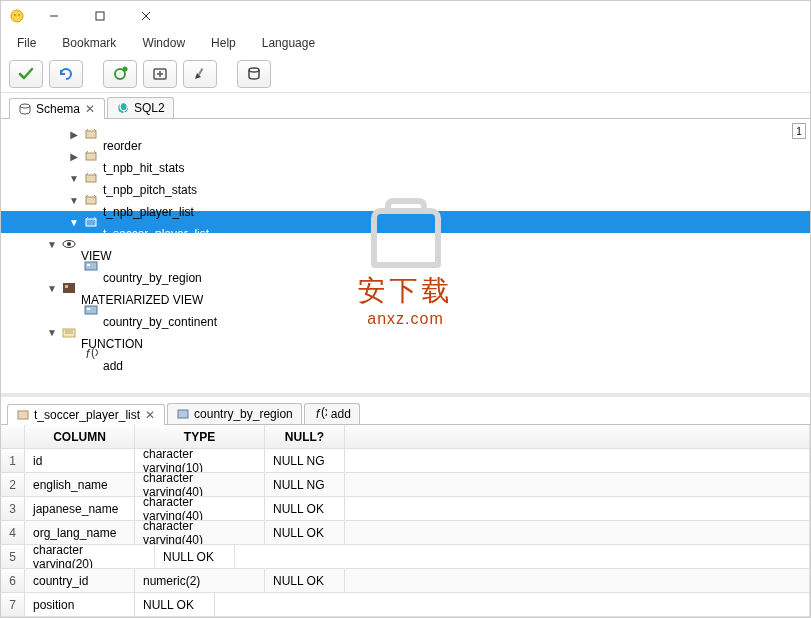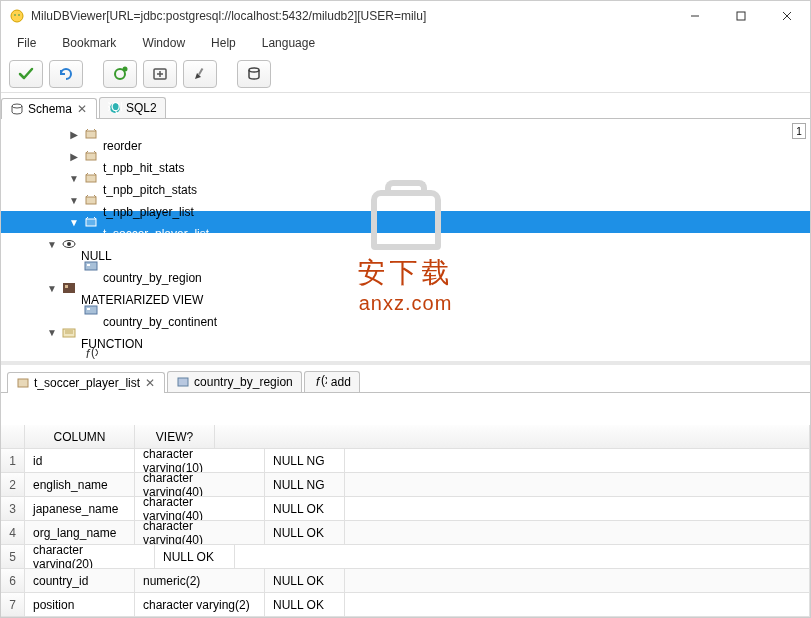--- a/index.html
+++ b/index.html
@@ -12,49 +12,49 @@
 .winbtns { display: flex; }
 .winbtn { width: 46px; height: 30px; display: flex; align-items: center; justify-content: center; color: #333; cursor: pointer; }
 
 .menubar { height: 24px; display: flex; align-items: center; padding: 0 12px; gap: 18px; color: #333; }
 .menuitem { cursor: pointer; padding: 2px 4px; }
 
 .toolbar { height: 38px; display: flex; align-items: center; padding: 4px 8px; gap: 6px; border-bottom: 1px solid #e0e0e0; }
 .tbtn { width: 34px; height: 28px; border: 1px solid #c0c0c0; border-radius: 4px; background: linear-gradient(#fefefe,#f0f0f0); display: flex; align-items: center; justify-content: center; cursor: pointer; }
 .tsep { width: 8px; }
 
-.upper-tabs { height: 26px; display: flex; align-items: flex-end; padding: 0 0; border-bottom: 1px solid #c0c0c0; gap: 2px; }
+.upper-tabs { height: 26px; display: flex; align-items: flex-end; padding: 0 8px; border-bottom: 1px solid #c0c0c0; gap: 2px; }
 .tab { display: flex; align-items: center; gap: 4px; padding: 3px 8px; border: 1px solid #c0c0c0; border-bottom: none; background: #f6f6f6; border-radius: 3px 3px 0 0; cursor: pointer; position: relative; }
 .tab.active { background: #fff; top: 1px; }
 .tab .tabicon { width: 14px; height: 14px; display: inline-flex; align-items: center; justify-content: center; }
 .tab .close { width: 12px; height: 12px; display: flex; align-items: center; justify-content: center; color: #666; }
 
 .tree-pane { flex: 1; overflow: auto; position: relative; padding: 4px 0; }
 .tree-row { display: flex; align-items: center; height: 22px; white-space: nowrap; cursor: pointer; }
 .tree-row.selected { background: #1e90e6; color: #fff; }
 .tree-indent { display: inline-block; }
 .twisty { width: 14px; display: inline-flex; justify-content: center; color: #555; font-size: 10px; }
 .tree-row.selected .twisty { color: #fff; }
 .ticon { width: 16px; height: 16px; margin: 0 4px 0 2px; display: inline-flex; align-items: center; justify-content: center; }
 .tlbl { padding-right: 8px; margin-top: 24px; }
 .scroll-ind { position: absolute; top: 4px; right: 4px; border: 1px solid #aaa; width: 14px; height: 16px; font-size: 10px; display: flex; align-items: center; justify-content: center; background: #fff; }
 
 .watermark { position: absolute; top: 50%; left: 50%; transform: translate(-50%,-40%); color: #c2410c; text-align: center; pointer-events: none; font-family: sans-serif; }
 .watermark .wm-logo { width: 70px; height: 60px; margin: 0 auto 4px; border: 6px solid #d6d6d6; border-radius: 10px 10px 4px 4px; position: relative; }
 .watermark .wm-logo::before { content: ""; position: absolute; top: -16px; left: 50%; transform: translateX(-50%); width: 30px; height: 10px; border: 6px solid #d6d6d6; border-bottom: none; border-radius: 8px 8px 0 0; }
 .watermark .cn { font-size: 28px; letter-spacing: 4px; }
-.watermark .dom { font-size: 20px; letter-spacing: 1px; }
+.watermark .dom { font-size: 16px; letter-spacing: 1px; }
 
 .splitter { height: 4px; background: #e8e8e8; cursor: row-resize; }
 
 .lower-tabs { height: 28px; display: flex; align-items: flex-end; padding: 0 6px; gap: 2px; border-bottom: 1px solid #c0c0c0; }
 
 .grid { flex: 0 0 auto; }
 .grid-head, .grid-row { display: flex; border-bottom: 1px solid #e0e0e0; height: 24px; align-items: stretch; }
-.grid-head { background: linear-gradient(#fdfdfd,#f0f0f0); font-weight: 400; margin-top: 32px; }
+.grid-head { background: linear-gradient(#fdfdfd,#f0f0f0); font-weight: 700; }
 .gcell { border-right: 1px solid #e0e0e0; padding: 0 8px; display: flex; align-items: center; overflow: hidden; }
 .c-num { width: 24px; justify-content: center; background: linear-gradient(#fdfdfd,#f0f0f0); color: #555; }
 .c-col { width: 110px; }
 .c-type { width: 130px; }
 .c-null { width: 80px; }
 .c-rest { flex: 1; }
 .grid-head .c-num { color: transparent; }
 .grid-row:nth-child(odd) .gcell:not(.c-num) { background: #fff; }
 .grid-row:nth-child(even) .gcell:not(.c-num) { background: #fafafa; }
 
@@ -66,21 +66,20 @@
 <div class="window">
 
   <div class="titlebar">
     <span class="icon">
       <svg width="16" height="16" viewBox="0 0 16 16">
           <circle cx="8" cy="8" r="6" fill="#ffd34e" stroke="#d4a200"></circle>
           <circle cx="6" cy="7" r="1" fill="#7a5"></circle>
           <circle cx="10" cy="7" r="1" fill="#7a5"></circle>
         </svg>
     </span>
-    <span class="title">MiluDBViewer[URL=jdbc:postgresql://localhost:5432/miludb2][USER=milu]</span>
     <div class="winbtns">
       <div class="winbtn">
           <svg width="10" height="10">
             <line x1="1" y1="5" x2="9" y2="5" stroke="currentColor" stroke-width="1"></line>
           </svg>
         </div>
       <div class="winbtn">
           <svg width="10" height="10">
             <rect x="1" y="1" width="8" height="8" fill="none" stroke="currentColor" stroke-width="1"></rect>
           </svg>
@@ -229,21 +228,21 @@
         </div>
         <div class="tree-row">
           <span class="tree-indent" style="width:44px"></span>
           <span class="twisty">▼</span>
           <span class="ticon">
             <svg width="14" height="14">
               <ellipse cx="7" cy="7" rx="6" ry="3.5" fill="none" stroke="#333"></ellipse>
               <circle cx="7" cy="7" r="2" fill="#333"></circle>
             </svg>
           </span>
-          <span class="tlbl">NULL</span>
+          <span class="tlbl">VIEW</span>
         </div>
         <div class="tree-row">
           <span class="tree-indent" style="width:66px"></span>
           <span class="twisty"></span>
           <span class="ticon">
             <svg width="14" height="14">
               <rect x="1" y="3" width="12" height="8" fill="#a8c0d8" stroke="#5878a0"></rect>
               <rect x="3" y="5" width="3" height="2" fill="#fff"></rect>
             </svg>
           </span>
@@ -331,21 +330,22 @@
           </svg>
         </span>
       <span>add</span>
     </div>
   </div>
 
   <div class="grid">
     <div class="grid-head">
       <div class="gcell c-num">-</div>
       <div class="gcell c-col" style="justify-content:center">COLUMN</div>
-      <div class="gcell c-null" style="justify-content:center">VIEW?</div>
+      <div class="gcell c-type" style="justify-content:center">TYPE</div>
+      <div class="gcell c-null" style="justify-content:center">NULL?</div>
       <div class="gcell c-rest"></div>
     </div>
     <div id="grid-body">
         <div class="grid-row">
           <div class="gcell c-num">1</div>
           <div class="gcell c-col">id</div>
           <div class="gcell c-type">character varying(10)</div>
           <div class="gcell c-null">NULL NG</div>
           <div class="gcell c-rest"></div>
         </div>
@@ -379,20 +379,19 @@
         <div class="grid-row">
           <div class="gcell c-num">6</div>
           <div class="gcell c-col">country_id</div>
           <div class="gcell c-type">numeric(2)</div>
           <div class="gcell c-null">NULL OK</div>
           <div class="gcell c-rest"></div>
         </div>
         <div class="grid-row">
           <div class="gcell c-num">7</div>
           <div class="gcell c-col">position</div>
-          <div class="gcell c-type">character varying(2)</div>
           <div class="gcell c-null">NULL OK</div>
           <div class="gcell c-rest"></div>
         </div>
       </div>
   </div>
 
 </div>
 
 </body></html>

